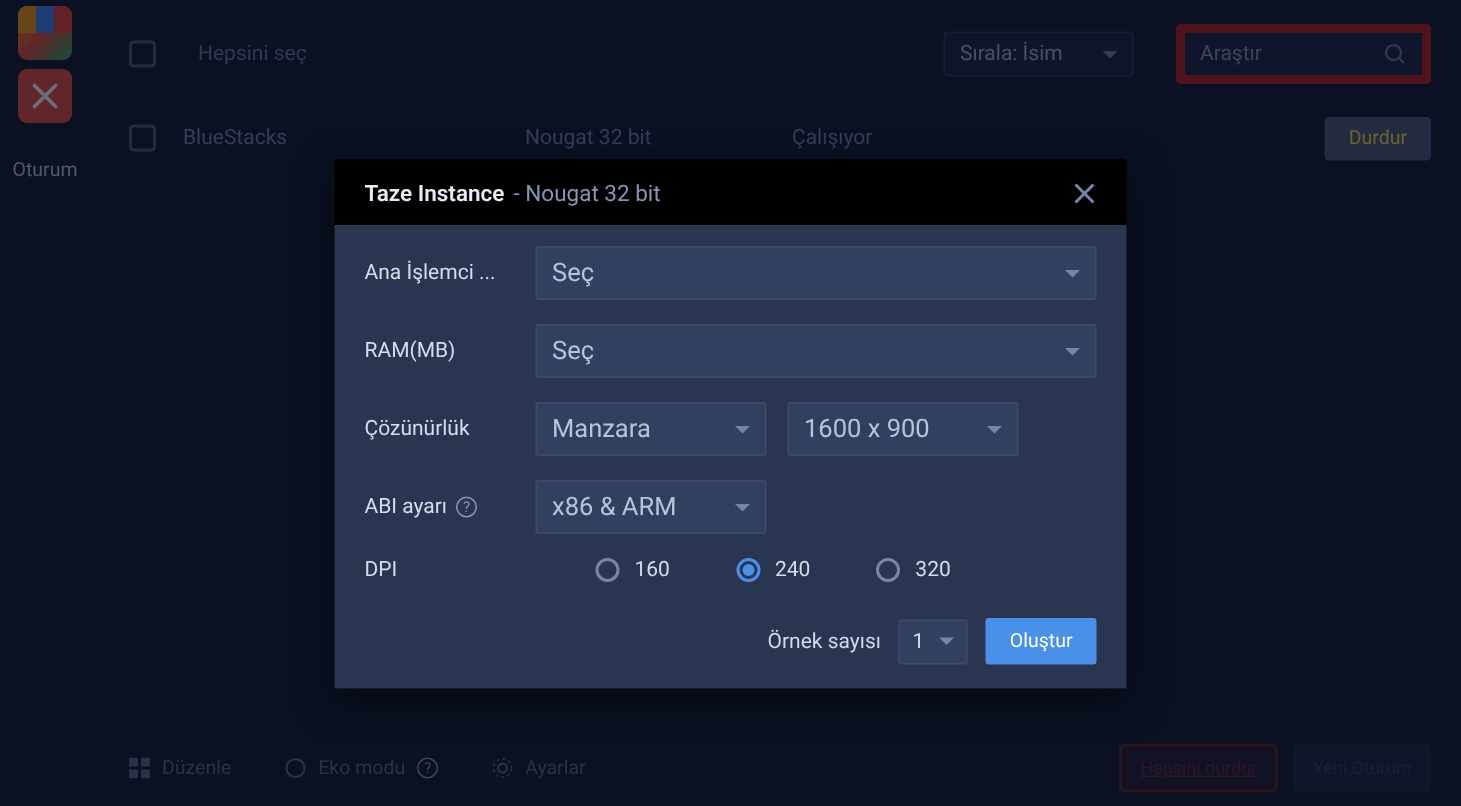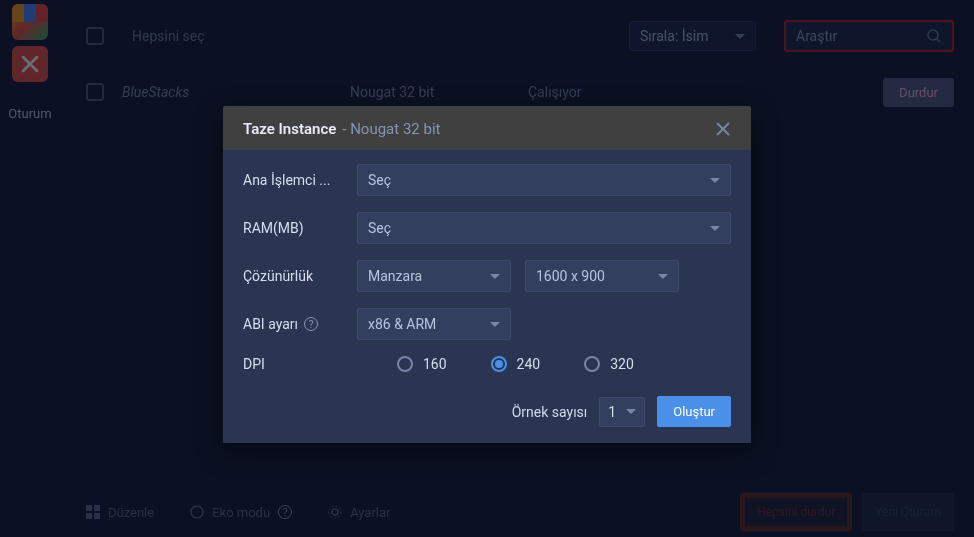--- a/index.html
+++ b/index.html
@@ -104,76 +104,75 @@
       padding: 6px 10px;
       color: #a8b5d6;
       font-size: 14px;
       width: 127px;
       display: flex;
       align-items: center;
       justify-content: space-between;
     }
     .search-box {
       background: #1a2540;
-      border: 2px solid #b91c1c;
+      border: 6px solid #b91c1c;
       border-radius: 3px;
       padding: 6px 10px;
       color: #8a96b8;
       font-size: 14px;
       width: 170px;
       display: flex;
       align-items: center;
       justify-content: space-between;
     }
     .instance-row {
       display: flex;
       align-items: center;
       height: 48px;
       margin-top: 8px;
       gap: 18px;
     }
     .instance-name {
       color: #7585ab;
       font-size: 14px;
       width: 210px;
-      font-style: italic;
     }
     .instance-type {
       color: #7585ab;
       font-size: 14px;
       width: 160px;
     }
     .instance-status {
       color: #7585ab;
       font-size: 14px;
       flex: 1;
     }
     .stop-button {
       background: #4b5675;
-      color: #f9a8d4;
+      color: #fde047;
       border: none;
       padding: 7px 16px;
       border-radius: 3px;
       font-size: 13px;
       cursor: pointer;
     }
     .modal-overlay {
       position: absolute;
       left: 0;
       top: 0;
       right: 0;
       bottom: 0;
       background: rgba(8, 14, 30, 0.6);
       display: flex;
       align-items: flex-start;
       justify-content: center;
       padding-top: 106px;
     }
     .modal {
-      background: #404040;
+      background: #000000;
       width: 528px;
       border-radius: 2px;
       box-shadow: 0 8px 24px rgba(0,0,0,0.5);
     }
     .modal-header {
       display: flex;
       align-items: center;
       justify-content: space-between;
       padding: 14px 20px 12px 20px;
     }
@@ -228,21 +227,21 @@
       justify-content: center;
       font-size: 10px;
       color: #8a96b8;
     }
     .dropdown {
       background: #333f5e;
       border: 1px solid #3d4a6b;
       border-radius: 2px;
       padding: 7px 10px;
       color: #b8c4de;
-      font-size: 14px;
+      font-size: 17px;
       display: flex;
       align-items: center;
       justify-content: space-between;
       flex: 1;
       cursor: pointer;
     }
     .dropdown-narrow {
       flex: none;
       width: 154px;
     }
@@ -344,25 +343,26 @@
       gap: 8px;
     }
     .bottom-right {
       margin-left: auto;
       display: flex;
       gap: 10px;
     }
     .danger-button {
       background: #3a2230;
       color: #d24556;
-      border: 5px solid #c2410c;
+      border: 2px solid #c2410c;
       padding: 7px 12px;
       border-radius: 3px;
       font-size: 12px;
       opacity: 0.4;
+      text-decoration: underline;
     }
     .new-session-button {
       background: #2a355a;
       color: #6478a8;
       border: 1px solid #3a466e;
       padding: 7px 12px;
       border-radius: 3px;
       font-size: 12px;
       opacity: 0.4;
     }

